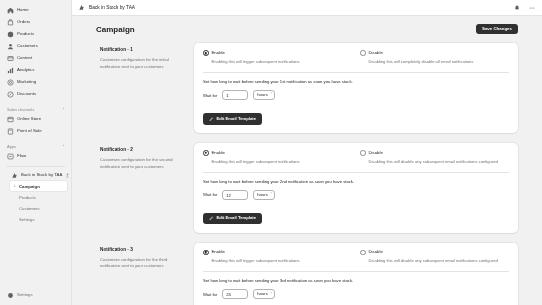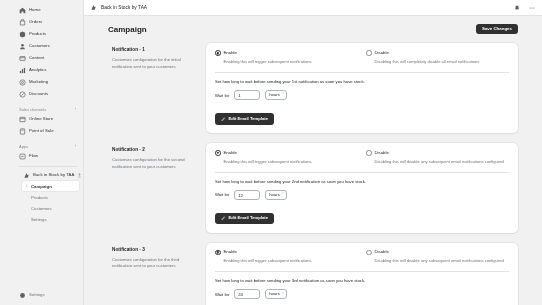--- a/index.html
+++ b/index.html
@@ -2,21 +2,21 @@
 <html><head>
 <meta charset="utf-8">
 <style>
   * { box-sizing: border-box; margin: 0; padding: 0; }
   html, body {
     width: 542px; height: 305px;
     font-family: "Liberation Sans", sans-serif;
     background: #f1f1f1;
     overflow: hidden;
   }
-  .app { display: flex; width: 542px; height: 225px; position: relative; padding-left: 12px; }
+  .app { display: flex; width: 542px; height: 225px; position: relative; }
 
   
   .sidebar {
     width: 72px; height: 305px;
     background: #f1f1f1;
     border-right: 1px solid #e3e3e3;
     display: flex; flex-direction: column;
     padding-top: 5px;
     position: relative;
   }

